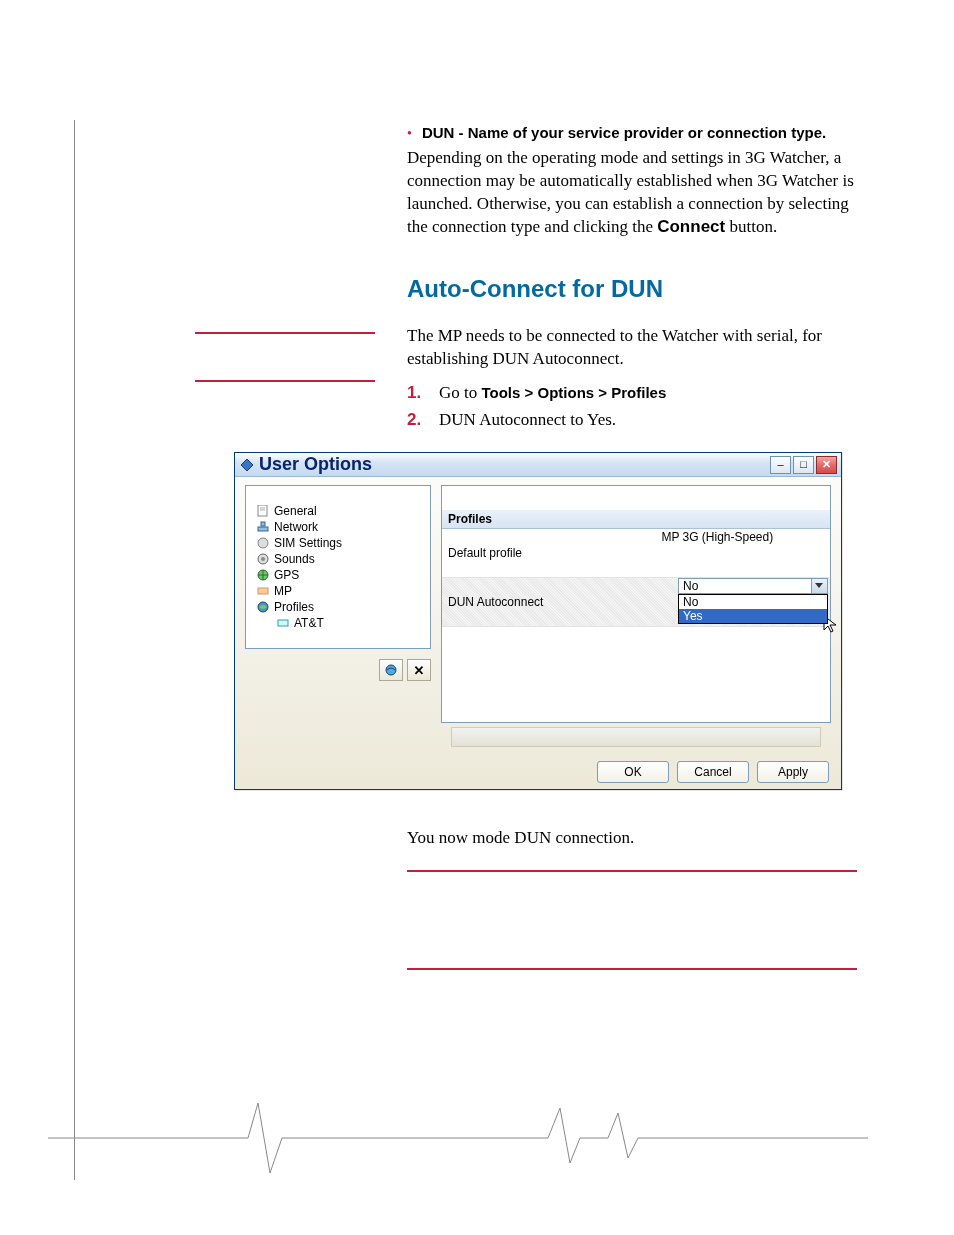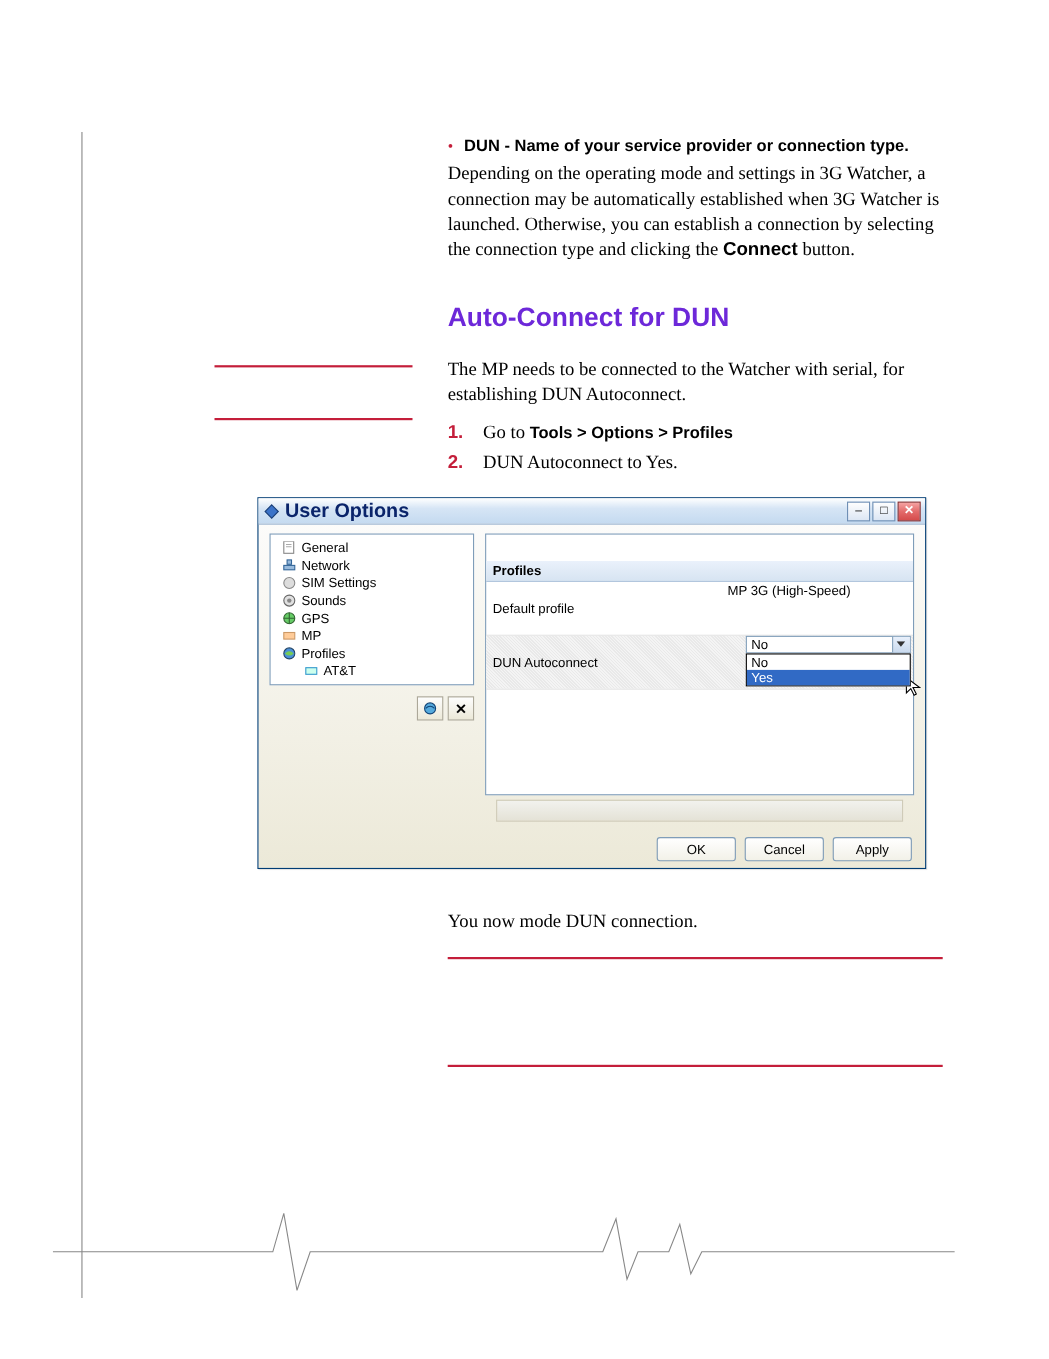--- a/index.html
+++ b/index.html
@@ -27,21 +27,21 @@
   }
   .bullet-row { display: flex; align-items: baseline; gap: 10px; margin-bottom: 6px; }
   .bullet-dot { color: #c41e3a; font-size: 14px; line-height: 1; }
   .bullet-text { font-family: Arial, Helvetica, sans-serif; font-weight: bold; font-size: 15px; }
   .para { font-size: 17px; line-height: 1.35; color: #000; margin-top: 6px; }
   .para .inline-bold { font-family: Arial, Helvetica, sans-serif; font-weight: bold; font-size: 17px; }
   .h2 {
     font-family: Arial, Helvetica, sans-serif;
     font-weight: bold;
     font-size: 24px;
-    color: #6d28d9;
+    color: #0369a1;
     margin-top: 36px;
     margin-bottom: 10px;
   }
   .accent-rule {
     position: absolute;
     height: 2px;
     background: #c41e3a;
   }
   .ol-row { display: flex; gap: 14px; font-size: 17px; line-height: 1.6; }
   .ol-num { font-family: Arial, Helvetica, sans-serif; font-weight: bold; color: #c41e3a; width: 18px; }
@@ -84,21 +84,21 @@
     display: inline-flex; align-items: center; justify-content: center;
     font-family: Arial; font-size: 11px; line-height: 1;
   }
   .winbtn.close { background: linear-gradient(#f5a3a3,#e36b6b,#d54b4b); color:#fff; border-color:#8b2b2b; font-weight:bold; }
   .dlg-body { display: flex; height: 276px; }
   .tree {
     width: 186px;
     margin: 8px 6px 6px 10px;
     background: #fff;
     border: 1px solid #7f9db9;
-    padding: 4px 2px;
+    padding: 17px 2px;
     overflow: hidden;
   }
   .tree-item {
     display: flex; align-items: center; gap: 4px;
     padding: 1px 4px 1px 8px;
     white-space: nowrap;
   }
   .tree-item.indent { padding-left: 28px; }
   .tree-item .ticon { width: 14px; height: 14px; display:inline-flex; align-items:center; justify-content:center; }
   .tree-item.sel { font-weight: normal; }

